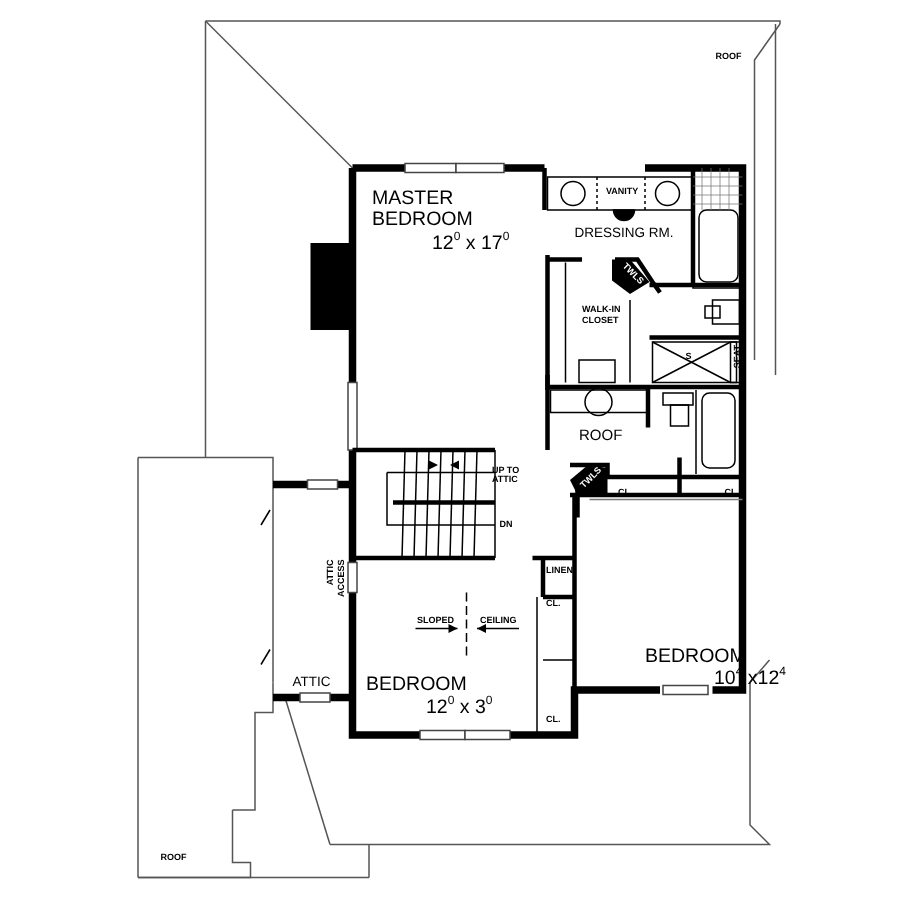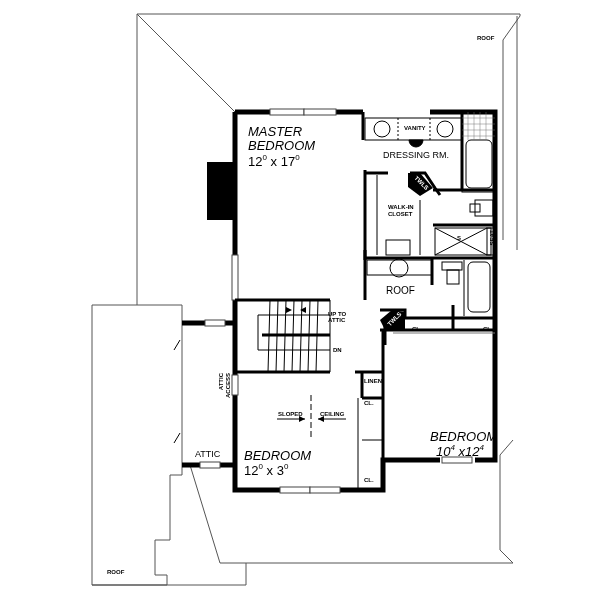--- a/index.html
+++ b/index.html
@@ -1,22 +1,22 @@
 <!DOCTYPE html>
 <html><head>
 <meta charset="utf-8">
 <style>
   html, body { margin:0; padding:0; background:#ffffff; }
   body { width:600px; height:600px; position:relative; overflow:hidden; font-family:"Liberation Sans", sans-serif; color:#000; }
   svg#plan { position:absolute; left:0; top:0; width:600px; height:600px; }
   .lbl { position:absolute; font-family:"Liberation Sans", sans-serif; color:#000; line-height:1; white-space:nowrap; }
-  .room-big { font-size:13px;font-style:italic; }
+  .room-big { font-size:13px; }
   .room-med { font-size:10px; }
   .room-sm { font-size:6px; font-weight:bold; }
-  .dim { font-size:13px; }
+  .dim { font-size:13px;margin-left:40px; }
   .vert { writing-mode:vertical-rl; transform:rotate(180deg); }
   sup { font-size:8px; vertical-align:6px; }
 </style>
 </head>
 <body>
 
 <svg id="plan" viewBox="0 0 600 600" xmlns="http://www.w3.org/2000/svg">
 
   <g fill="none" stroke="#555" stroke-width="1">
     <polyline points="137,14 520,14 520,16"></polyline>
@@ -187,17 +187,17 @@
 <div class="lbl room-sm" style="left:364px;top:400px;">CL.</div>
 <div class="lbl room-sm" style="left:364px;top:477px;">CL.</div>
 
 <div class="lbl room-sm" style="left:278px;top:411px;">SLOPED</div>
 <div class="lbl room-sm" style="left:320px;top:411px;">CEILING</div>
 
 <div class="lbl room-big" style="left:244px;top:449px;">BEDROOM</div>
 <div class="lbl dim" style="left:244px;top:463px;"><span>12</span><sup>0</sup> <span>x</span> <span>3</span><sup>0</sup></div>
 
 <div class="lbl room-big" style="left:430px;top:430px;">BEDROOM</div>
-<div class="lbl dim" style="left:436px;top:444px;font-style:italic;"><span>10</span><sup>4</sup> <span>x</span><span>12</span><sup>4</sup></div>
+<div class="lbl dim" style="left:436px;top:444px;"><span>10</span><sup>4</sup> <span>x</span><span>12</span><sup>4</sup></div>
 
 <div class="lbl room-sm vert" style="left:218px;top:373px;">ATTIC</div>
 <div class="lbl room-sm vert" style="left:225px;top:373px;">ACCESS</div>
 <div class="lbl room-med" style="left:195px;top:450px;font-size:9px;">ATTIC</div>
 
 </body></html>

